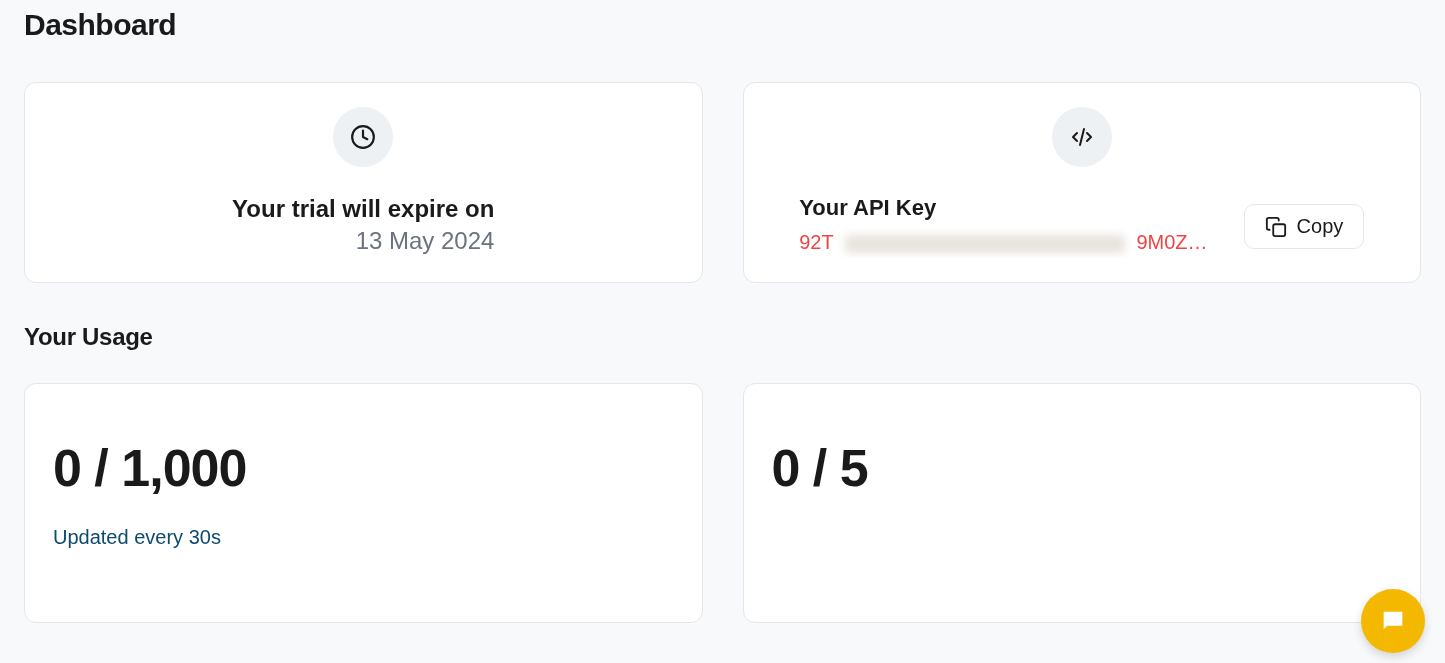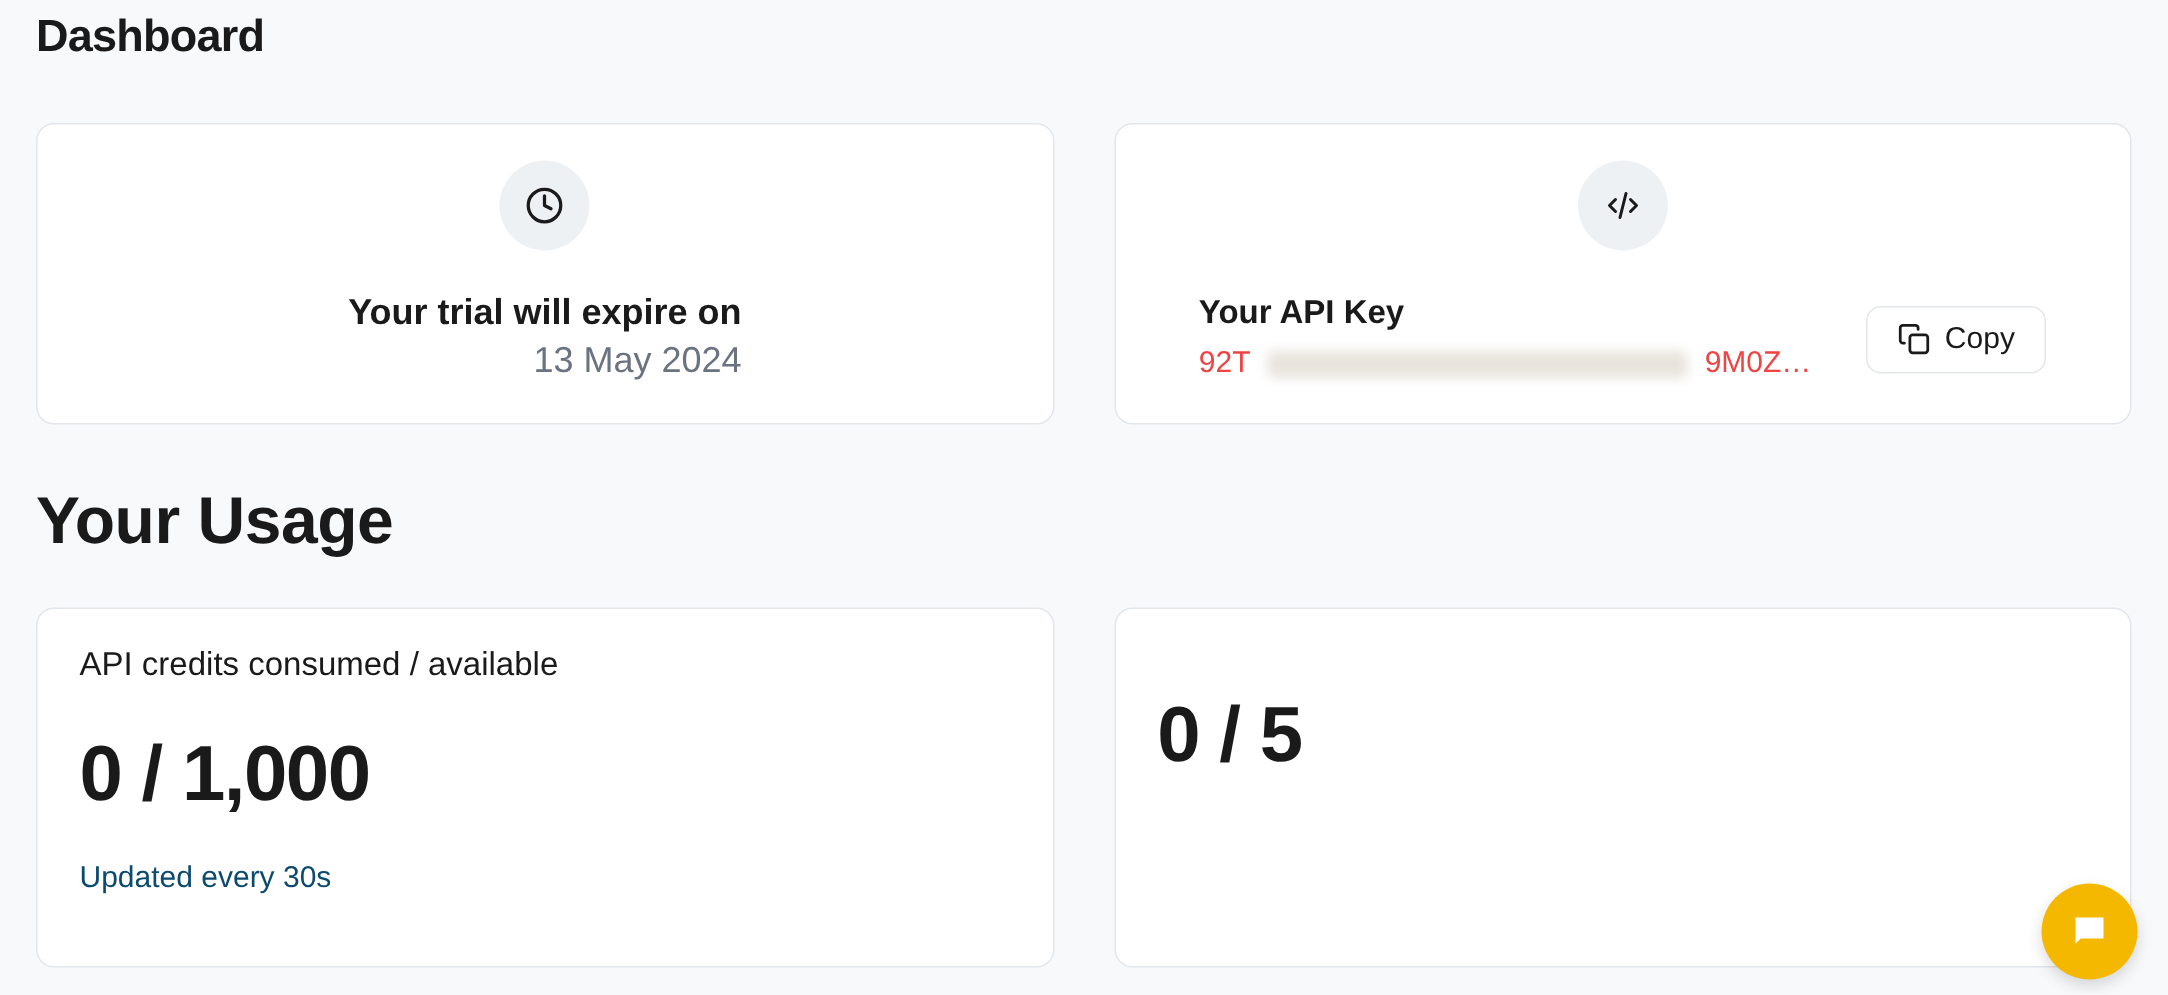--- a/index.html
+++ b/index.html
@@ -79,28 +79,28 @@
     .apikey-blur {
       display:inline-block;
       vertical-align:middle;
       height:18px; width:280px;
       background: #e8e4dd;
       filter: blur(4px);
       border-radius:4px;
       margin:0 6px;
     }
     .copy-btn {
-      display:flex; align-items:flex-start; gap:10px;
+      display:flex; align-items:flex-end; gap:10px;
       background:#fff; border:1px solid #e3e6ea;
       border-radius:10px; padding:10px 20px;
       font-size:20px; color:#1a1a1a; cursor:pointer;
       font-weight:500;
     }
     .section-title {
-      font-size: 44px; font-weight:600; margin: 0 0 32px 0;
+      font-size: 24px; font-weight:600; margin: 0 0 32px 0;
       letter-spacing:-0.3px;
     }
     .stat-title { font-size:22px; font-weight:500; color:#1a1a1a; }
     .stat-value { font-size:52px; font-weight:700; margin-top:30px; letter-spacing:-1px;}
     .stat-note { font-size:20px; color:#0c4a6e; margin-top:28px; }
     .usage-card { min-height: 240px; }
     .fab {
       position:absolute; right:20px; bottom:10px;
       width:64px; height:64px; border-radius:50%;
       background:#f5b800; display:flex; align-items:center; justify-content:center;
@@ -156,21 +156,20 @@
     </div>
   </div>
 
 </div>
 
 <h2 class="section-title">Your Usage</h2>
 
 <div class="row">
 
   <div class="card usage-card">
-    <div class="stat-title">API credits consumed / available</div>
     <div class="stat-value">0 / 1,000</div>
     <div class="stat-note">Updated every 30s</div>
   </div>
 
   <div class="card usage-card">
     <div class="stat-value">0 / 5</div>
   </div>
 
 </div>
 

